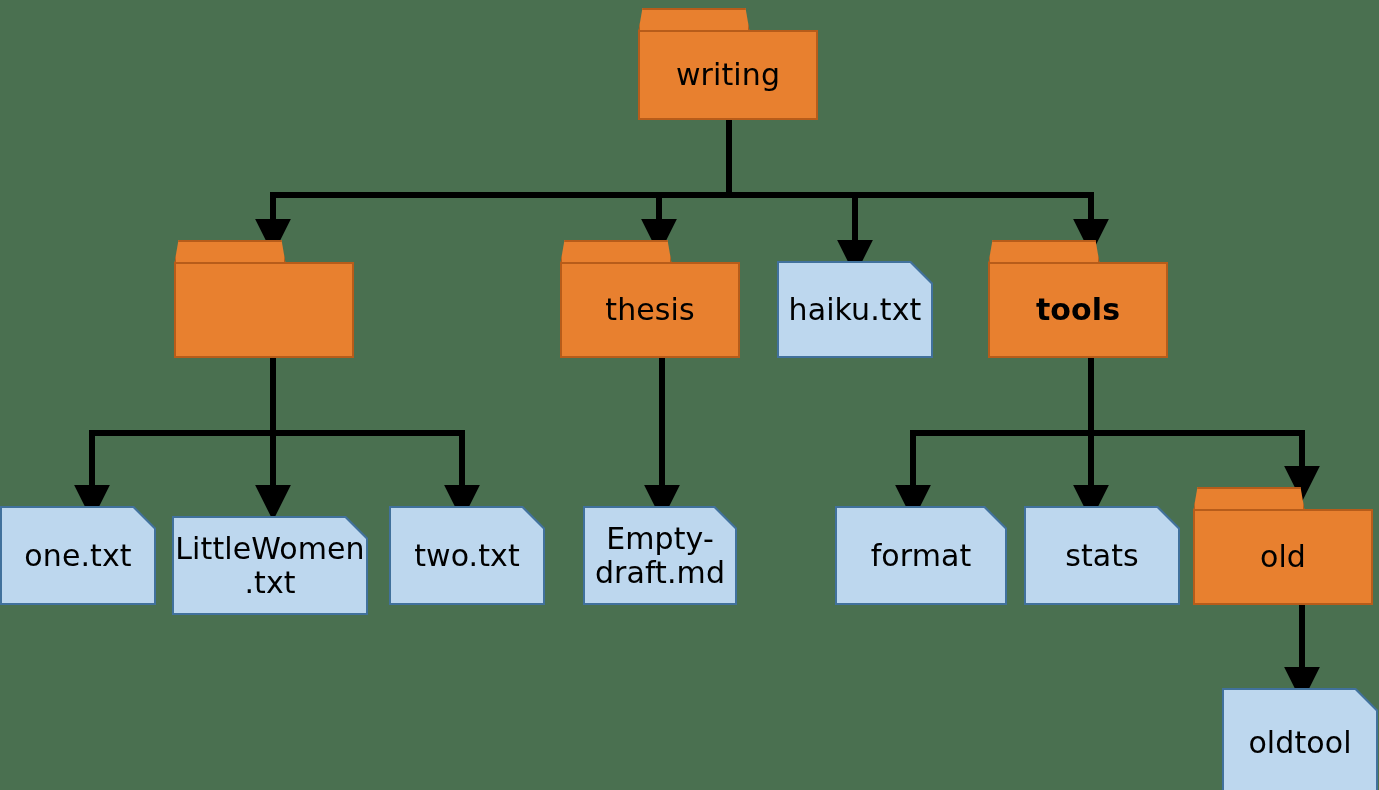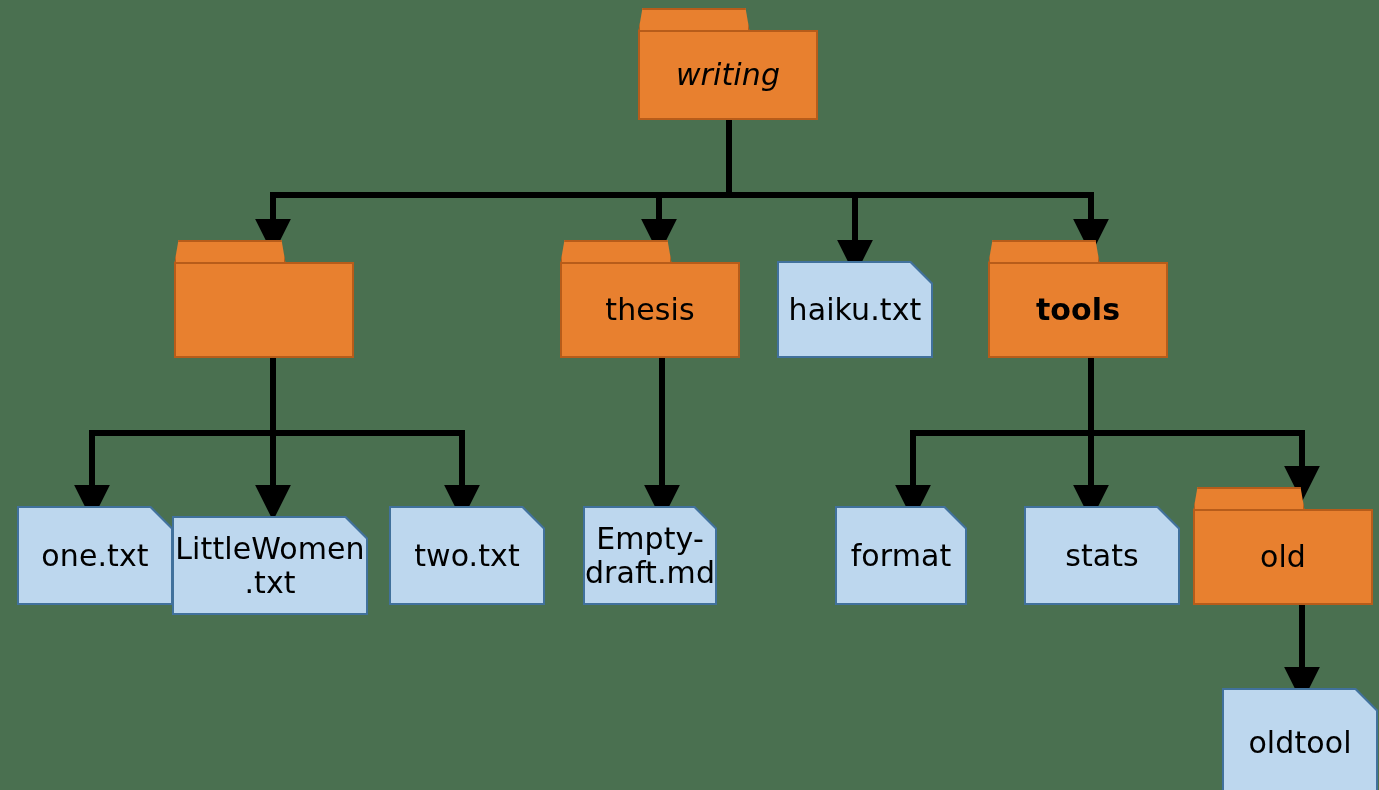--- a/index.html
+++ b/index.html
@@ -113,59 +113,59 @@
         <path d="M 1091 358 L 1091 433 L 913 433 L 913 504" fill="none" stroke="#000000" stroke-width="6" stroke-linecap="butt" stroke-linejoin="miter" marker-end="url(#arrowhead)"></path>
         <path d="M 1091 358 L 1091 504" fill="none" stroke="#000000" stroke-width="6" stroke-linecap="butt" stroke-linejoin="miter" marker-end="url(#arrowhead)"></path>
         <path d="M 1091 358 L 1091 433 L 1302 433 L 1302 485" fill="none" stroke="#000000" stroke-width="6" stroke-linecap="butt" stroke-linejoin="miter" marker-end="url(#arrowhead)"></path>
         <path d="M 1302 605 L 1302 686" fill="none" stroke="#000000" stroke-width="6" stroke-linecap="butt" stroke-linejoin="miter" marker-end="url(#arrowhead)"></path>
       </g>
   </svg>
   <div id="node-layer">
       <div class="node folder" style="left: 638px; top: 8px; width: 180px; height: 112px;">
         <div class="tab" style="width: 112px; height: 26px;"></div>
         <div class="body" style="height: 90px;"></div>
-        <div class="label" style="top: 22px; font-style: italic;">writing</div>
+        <div class="label" style="top: 22px;">writing</div>
       </div>
       <div class="node folder" style="left: 174px; top: 240px; width: 180px; height: 118px;">
         <div class="tab" style="width: 112px; height: 26px;"></div>
         <div class="body" style="height: 96px;"></div>
       </div>
       <div class="node folder" style="left: 560px; top: 240px; width: 180px; height: 118px;">
         <div class="tab" style="width: 112px; height: 26px;"></div>
         <div class="body" style="height: 96px;"></div>
         <div class="label" style="top: 22px;">thesis</div>
       </div>
       <div class="node file" style="left: 777px; top: 261px; width: 156px; height: 97px; border-radius: 24px;">
         <div class="sheet"></div>
         <div class="label">haiku.txt</div>
       </div>
       <div class="node folder" style="left: 988px; top: 240px; width: 180px; height: 118px;">
         <div class="tab" style="width: 112px; height: 26px;"></div>
         <div class="body" style="height: 96px;"></div>
         <div class="label" style="top: 22px; font-weight: bold;">tools</div>
       </div>
-      <div class="node file" style="left: 17px; top: 506px; width: 156px; height: 99px;">
+      <div class="node file" style="left: 0px; top: 506px; width: 156px; height: 99px;">
         <div class="sheet"></div>
         <div class="label">one.txt</div>
       </div>
       <div class="node file" style="left: 172px; top: 516px; width: 196px; height: 99px;">
         <div class="sheet"></div>
         <div class="label">LittleWomen
 .txt</div>
       </div>
       <div class="node file" style="left: 389px; top: 506px; width: 156px; height: 99px; padding-left: 32px;">
         <div class="sheet"></div>
         <div class="label">two.txt</div>
       </div>
-      <div class="node file" style="left: 583px; top: 506px; width: 134px; height: 99px;">
+      <div class="node file" style="left: 583px; top: 506px; width: 154px; height: 99px;">
         <div class="sheet"></div>
         <div class="label">Empty-
 draft.md</div>
       </div>
-      <div class="node file" style="left: 835px; top: 506px; width: 132px; height: 99px;">
+      <div class="node file" style="left: 835px; top: 506px; width: 172px; height: 99px;">
         <div class="sheet"></div>
         <div class="label">format</div>
       </div>
       <div class="node file" style="left: 1012px; top: 506px; width: 156px; height: 99px; margin-left: 12px;">
         <div class="sheet"></div>
         <div class="label">stats</div>
       </div>
       <div class="node folder" style="left: 1193px; top: 487px; width: 180px; height: 118px;">
         <div class="tab" style="width: 112px; height: 26px;"></div>
         <div class="body" style="height: 96px;"></div>

